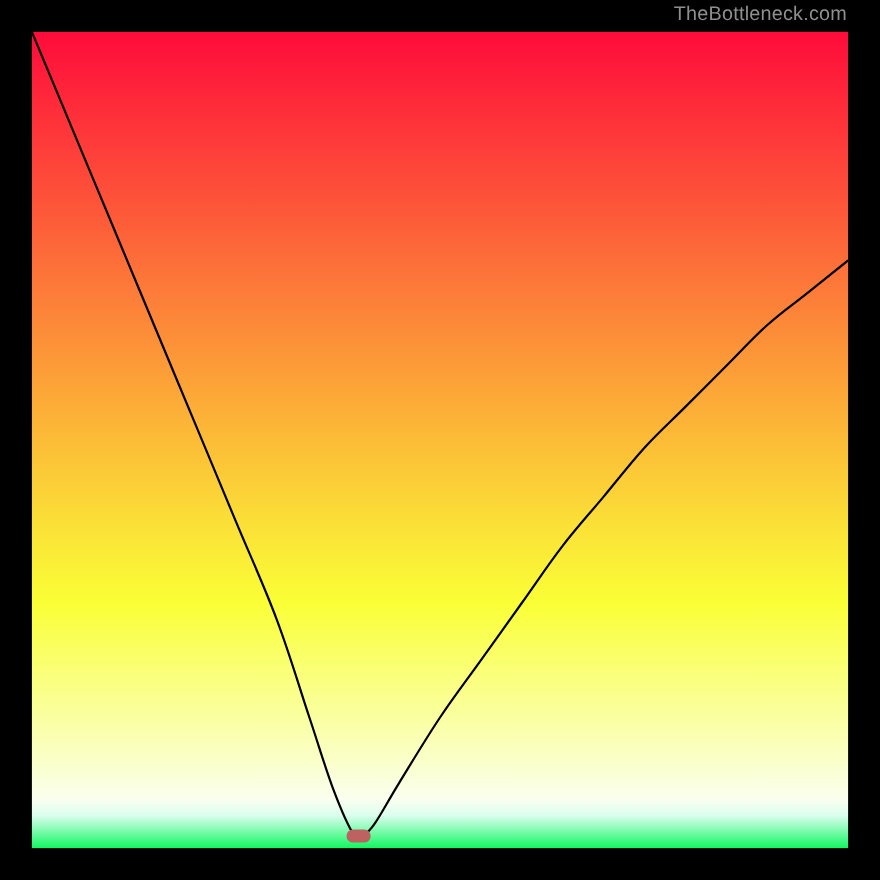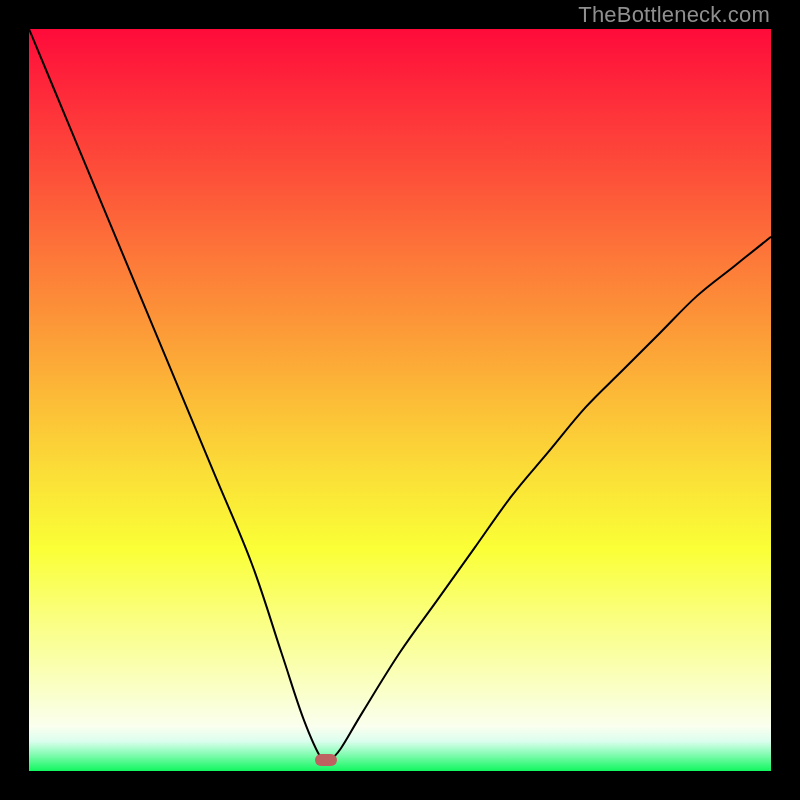--- a/index.html
+++ b/index.html
@@ -49,21 +49,21 @@
     width: 22px;
     height: 12px;
     background: #bd6161;
     border-radius: 6px;
   }
   .watermark {
     position: absolute;
     top: 2px;
     right: 30px;
     color: #8f8f8f;
-    font-size: 22px;
+    font-size: 18px;
     font-weight: 500;
     letter-spacing: 0.2px;
   }
 </style>
 </head>
 <body>
 
 <div class="watermark">TheBottleneck.com</div>
 
 <div class="frame">

